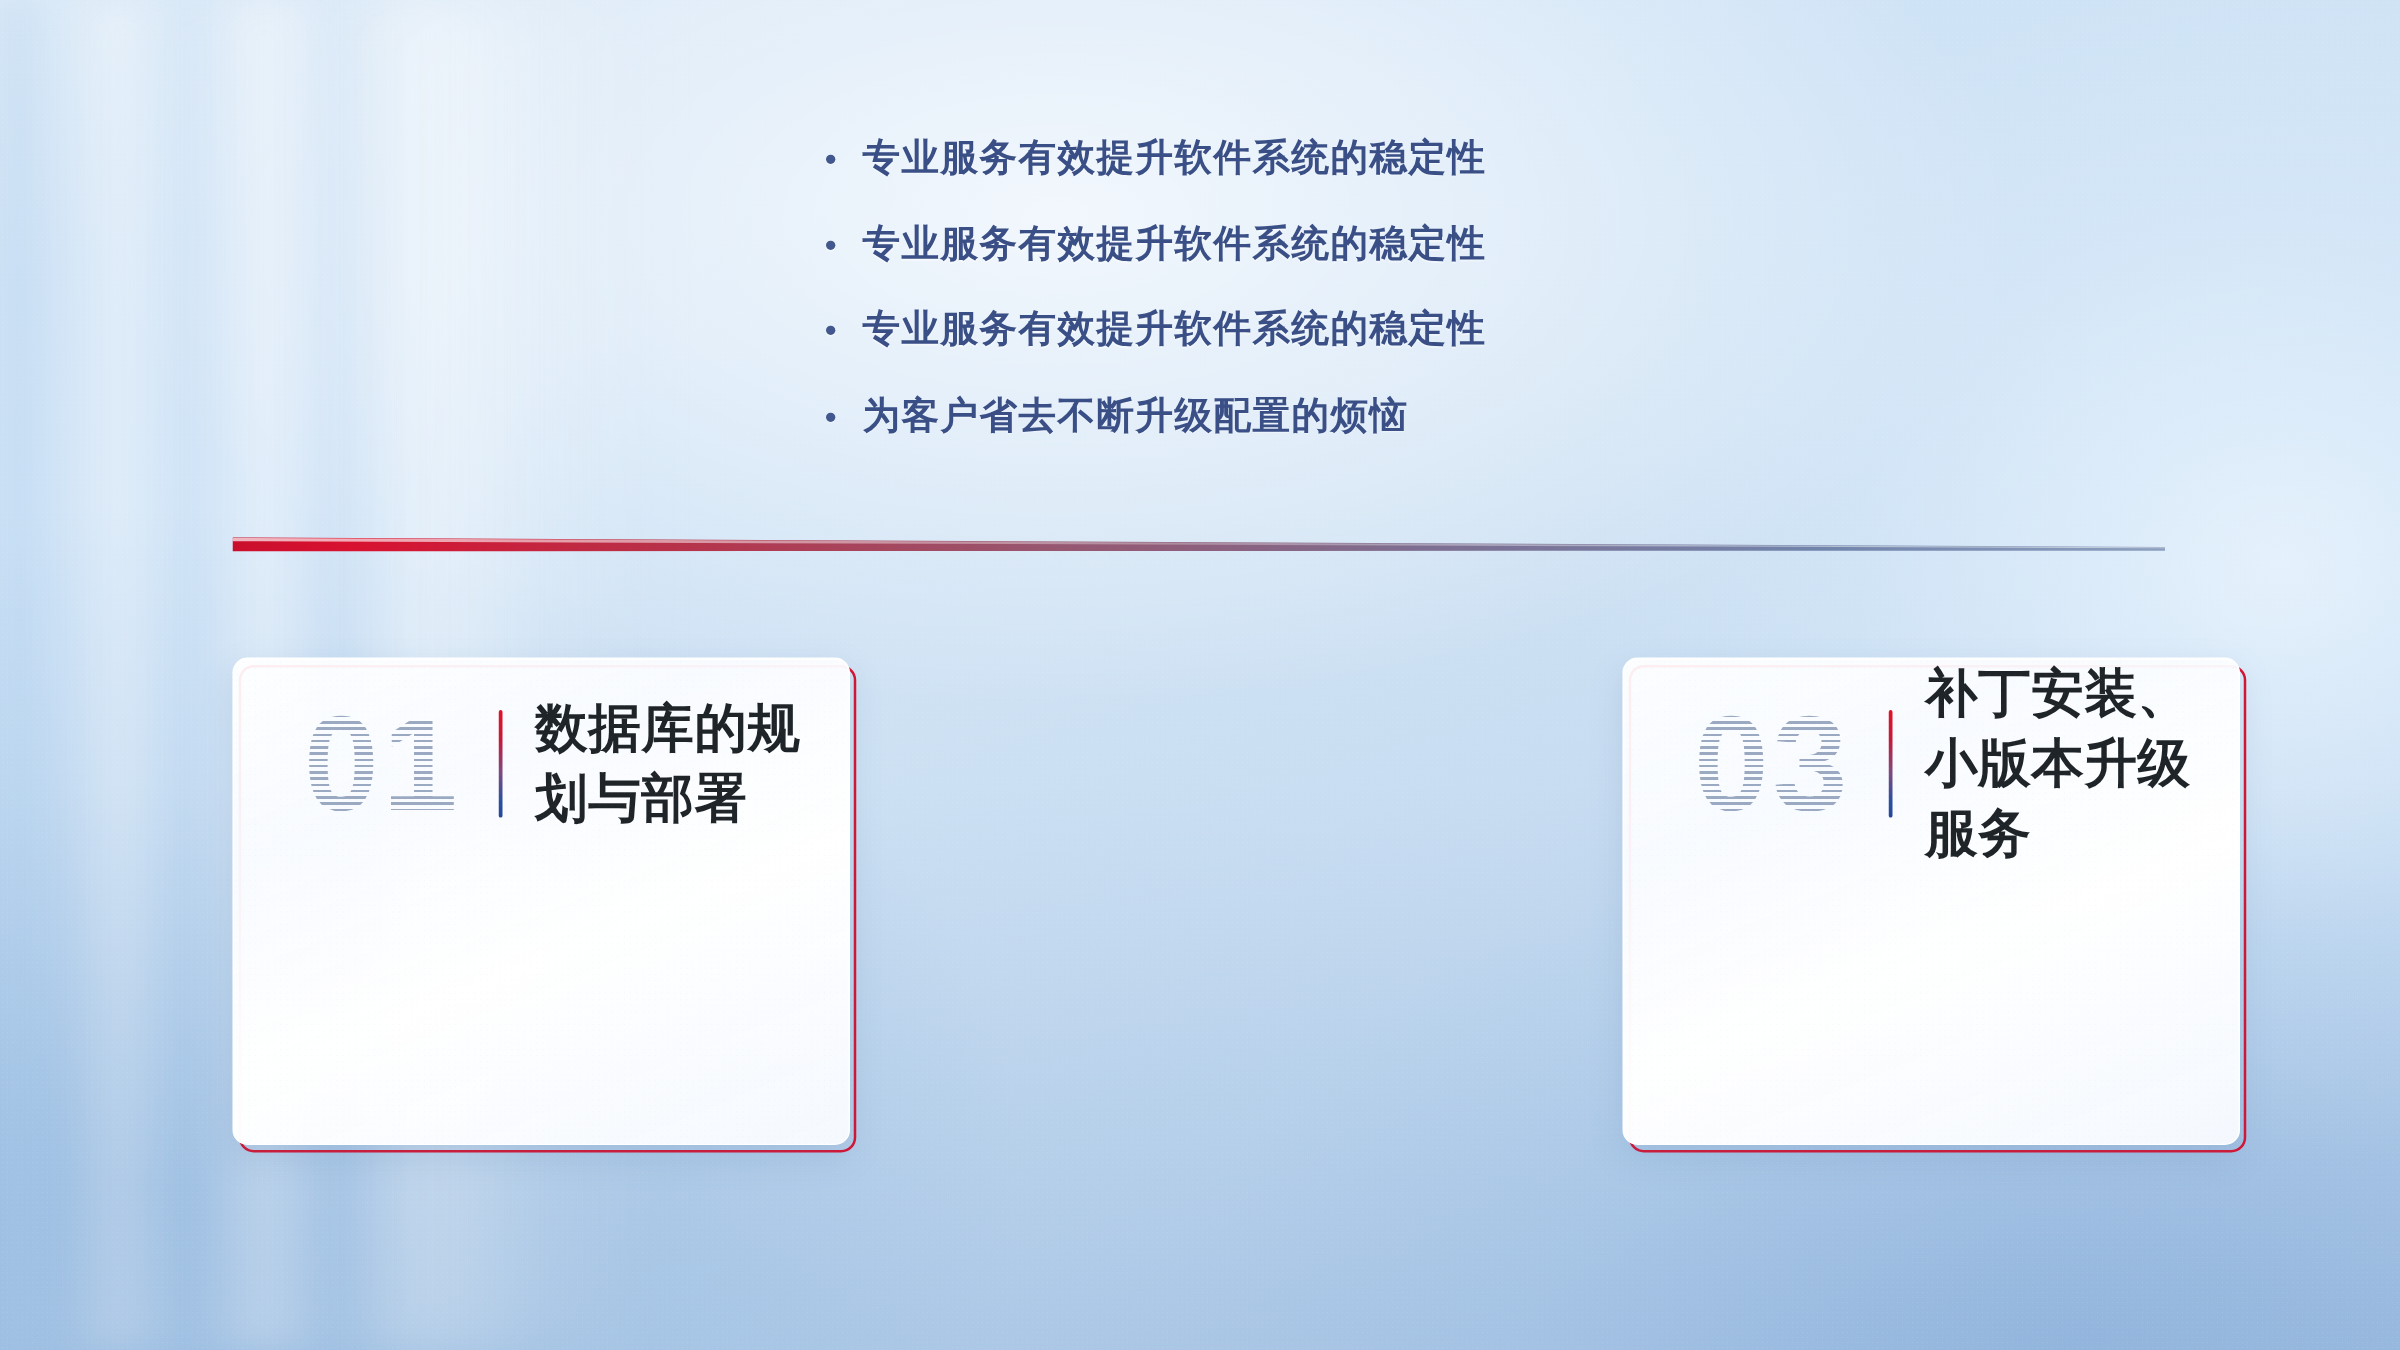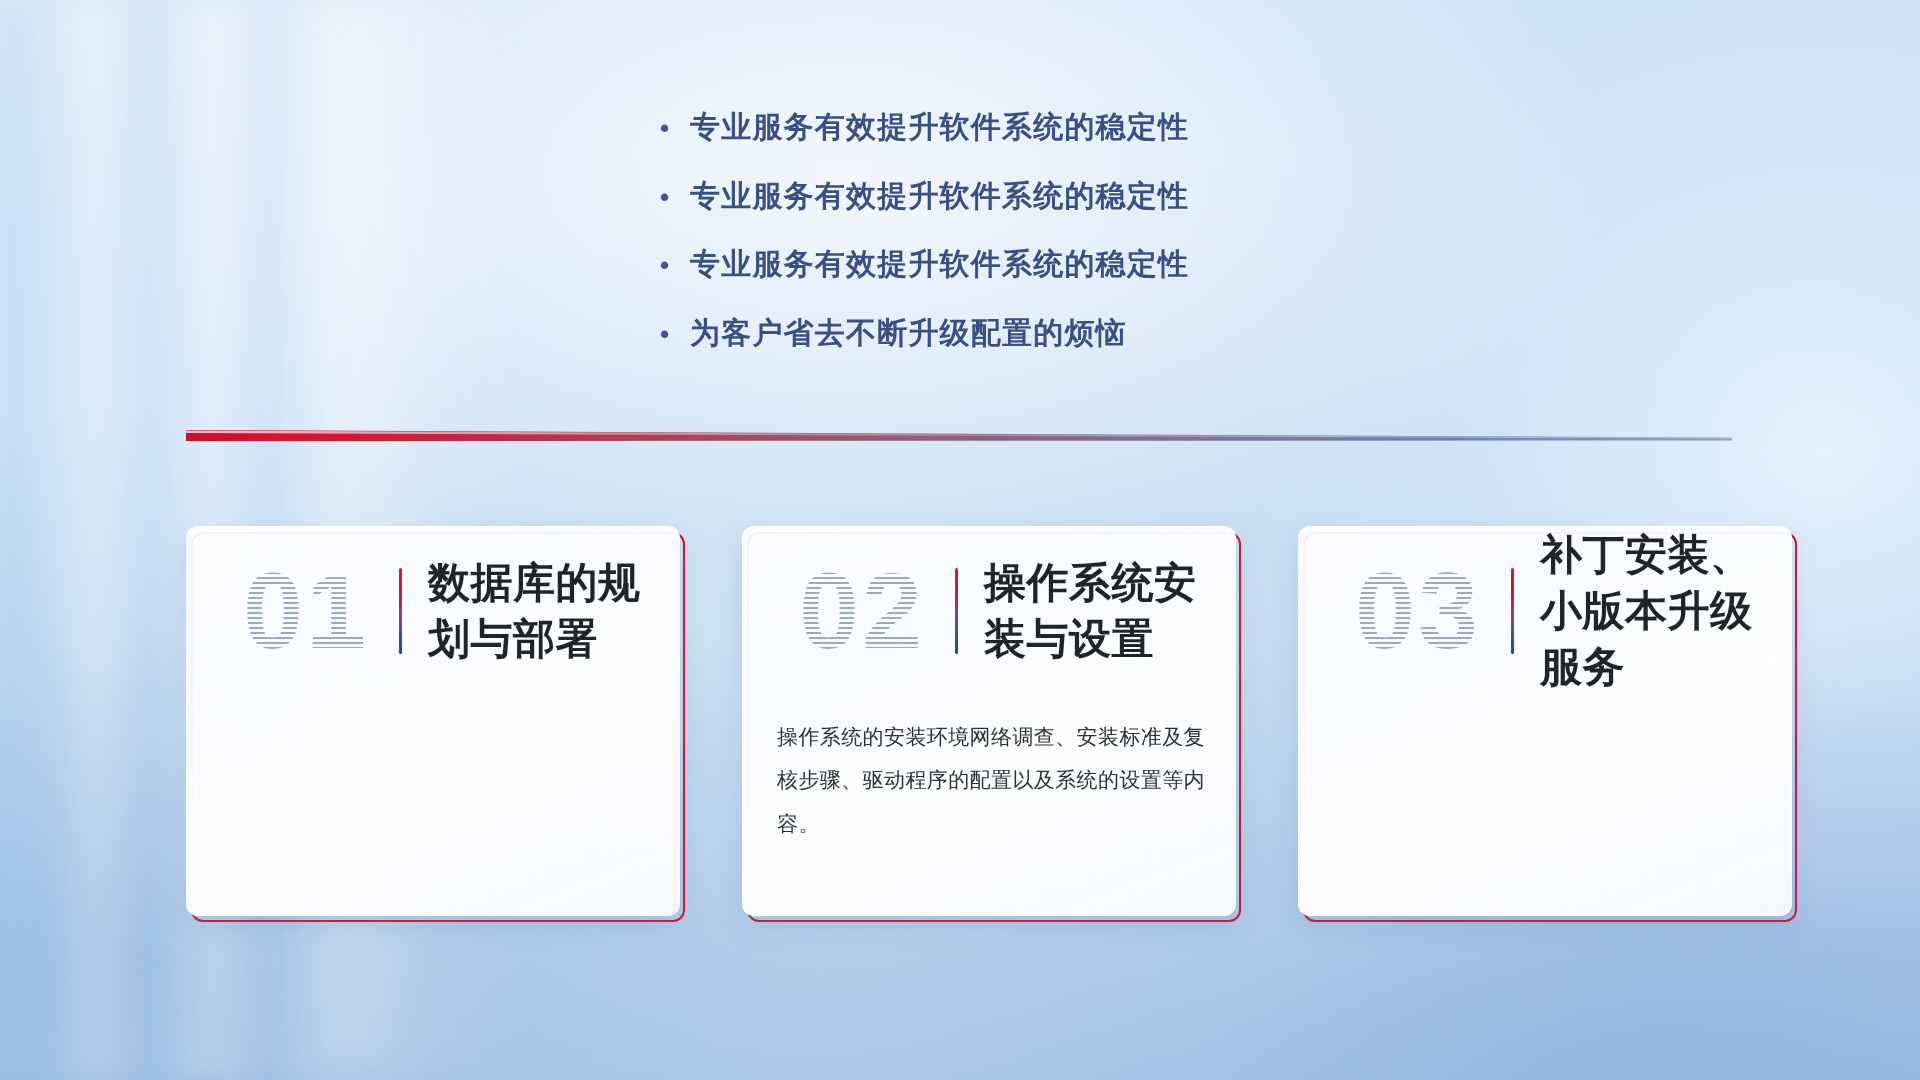--- a/index.html
+++ b/index.html
@@ -267,33 +267,20 @@
       <div class="card-head">
         <div class="bignum">
           <span>01</span>
         </div>
         <div class="sepbar"></div>
         <div class="card-title">数据库的规划与部署</div>
       </div>
     </div>
   </div>
 
-  <div class="card card-2">
-    <div class="card-accent"></div>
-    <div class="card-body">
-      <div class="card-head">
-        <div class="bignum">
-          <span>02</span>
-        </div>
-        <div class="sepbar"></div>
-        <div class="card-title">操作系统安装与设置</div>
-      </div>
-      <div class="card-text">操作系统的安装环境网络调查、安装标准及复核步骤、驱动程序的配置以及系统的设置等内容。</div>
-    </div>
-  </div>
 
   <div class="card card-3">
     <div class="card-accent"></div>
     <div class="card-body">
       <div class="card-head">
         <div class="bignum">
           <span>03</span>
         </div>
         <div class="sepbar"></div>
         <div class="card-title">补丁安装、小版本升级服务</div>

